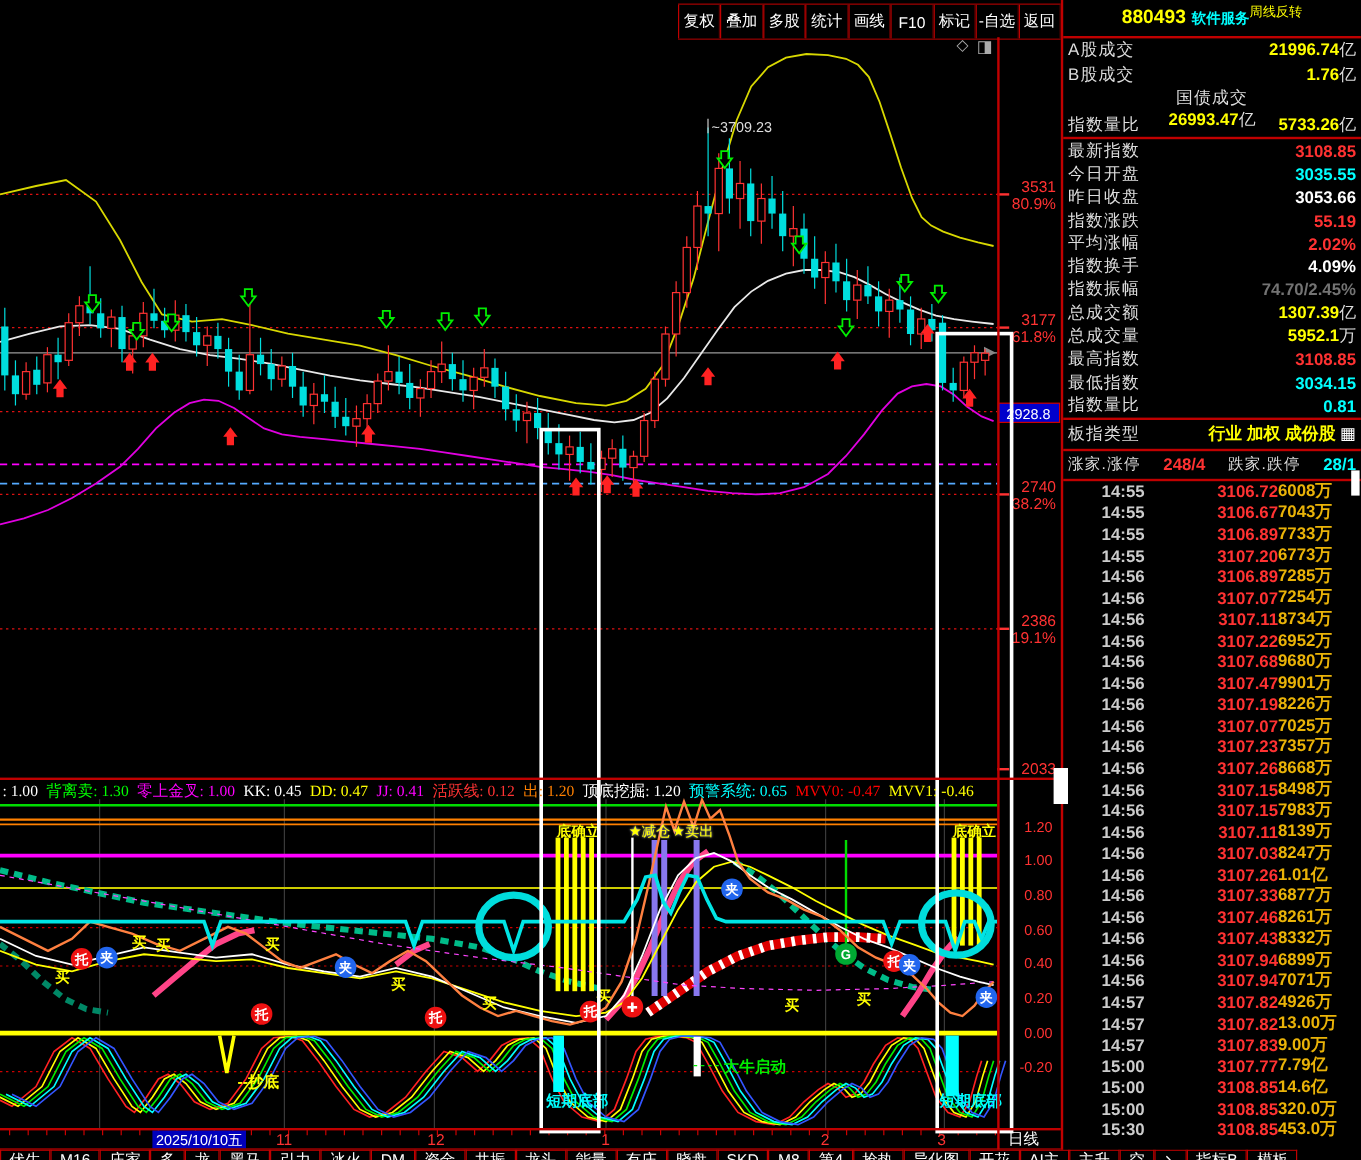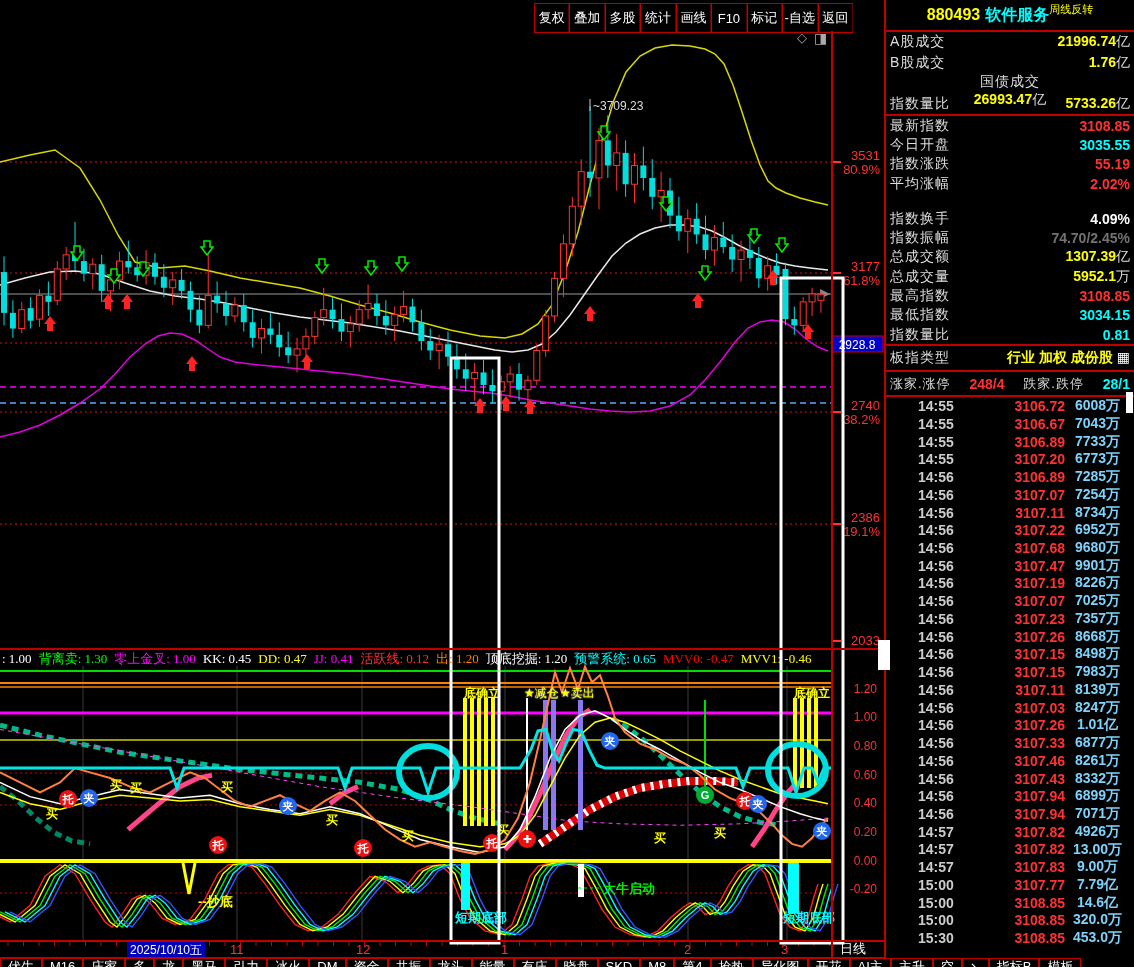--- a/index.html
+++ b/index.html
@@ -1,43 +1,43 @@
 <!DOCTYPE html>
 <html><head>
 <meta charset="utf-8">
 <style>
   html,body{margin:0;padding:0;background:#000;width:1134px;height:967px;overflow:hidden;
     font-family:"Liberation Sans","DejaVu Sans",sans-serif;}
   #stage{position:absolute;left:0;top:0;width:1134px;height:967px;background:#000;}
   #chart-svg{position:absolute;left:0;top:0;}
   
-  #menubar{position:absolute;left:534px;top:3px;width:319px;height:28px;display:flex;
+  #menubar{position:absolute;left:565px;top:3px;width:319px;height:28px;display:flex;
     border-top:1px solid #c00000;border-bottom:1px solid #c00000;}
   .menu-btn{flex:1;border-left:1px solid #c00000;border-right:1px solid #600000;color:#fff;
     font-size:13px;display:flex;align-items:center;justify-content:center;white-space:nowrap;background:#000;}
   
   #ind-header{position:absolute;left:2px;top:650px;width:828px;height:16px;font-size:13px;
     white-space:nowrap;overflow:hidden;}
   #ind-header span{margin-right:7px;font-family:Liberation Serif, serif;}
   
   #quote-panel{position:absolute;left:884px;top:0;width:250px;height:967px;background:#000;
     border-left:2px solid #c00000;box-sizing:border-box;}
   #q-header{height:30px;display:flex;align-items:center;justify-content:center;border-bottom:2px solid #c00000;}
   #q-code{color:#ffff00;font-weight:bold;font-size:16px;margin-right:5px;}
-  #q-name{color:#00ffff;font-size:16px;font-weight:bold;}
+  #q-name{color:#00ffff;font-size:12px;font-weight:bold;}
   #q-tag{color:#ffff00;font-size:11px;align-self:flex-start;margin-top:2px;}
   .q-row{display:flex;justify-content:space-between;align-items:center;padding:0 4px;}
   .q-label{color:#dddddd;font-size:14px;letter-spacing:1px;white-space:nowrap;}
   .q-val{font-size:14px;font-weight:bold;white-space:nowrap;}
   .q-suffix{color:#dddddd;font-weight:normal;}
   .q-sep{border-bottom:2px solid #c00000;}
   #q-ticks .t-row{display:flex;height:17.74px;align-items:center;padding:0 4px;margin-left:28px;}
   .t-time{width:52px;color:#cccccc;font-size:14px;font-weight:bold;}
   .t-price{width:95px;text-align:right;color:#ff3232;font-size:14px;font-weight:bold;}
-  .t-vol{flex:1;text-align:center;color:#7dd3fc;font-size:14px;font-weight:bold;}
+  .t-vol{flex:1;text-align:left;color:#eab308;font-size:14px;font-weight:bold;}
   #updown-scroll{position:absolute;right:1px;top:392px;width:7px;height:21px;background:#fff;}
   #panel-slider{position:absolute;left:878px;top:640px;width:12px;height:30px;background:#fff;z-index:40;}
   
   #tabbar{position:absolute;left:0;top:958px;width:1134px;height:9px;overflow:hidden;display:flex;}
   .tab{border:1px solid #c00000;border-bottom:none;color:#fff;font-size:13px;line-height:15px;
     padding:0 7px;white-space:nowrap;background:#000;}
   
   .vline,.hline{position:absolute;background:#c00000;}
 </style>
 </head>
@@ -501,28 +501,32 @@
     <div id="q-index" class="q-sep">
         <div class="q-row" style="height: 19.3px;">
           <span class="q-label">最新指数</span>
           <span class="q-val" style="color: rgb(255, 50, 50);">3108.85</span>
         </div>
         <div class="q-row" style="height: 19.3px;">
           <span class="q-label">今日开盘</span>
           <span class="q-val" style="color: rgb(0, 255, 255);">3035.55</span>
         </div>
         <div class="q-row" style="height: 19.3px;">
+          <span class="q-label">昨日收盘</span>
+          <span class="q-val" style="color: rgb(255, 255, 255);">3053.66</span>
+        </div>
+        <div class="q-row" style="height: 19.3px;">
           <span class="q-label">指数涨跌</span>
           <span class="q-val" style="color: rgb(255, 50, 50);">55.19</span>
         </div>
         <div class="q-row" style="height: 19.3px;">
           <span class="q-label">平均涨幅</span>
           <span class="q-val" style="color: rgb(255, 50, 50);">2.02%</span>
         </div>
-        <div class="q-row" style="height: 19.3px; margin-top: 16px;">
+        <div class="q-row" style="height: 19.3px;">
           <span class="q-label">指数换手</span>
           <span class="q-val" style="color: rgb(255, 255, 255);">4.09%</span>
         </div>
         <div class="q-row" style="height: 19.3px;">
           <span class="q-label">指数振幅</span>
           <span class="q-val" style="color: #737373;">74.70/2.45%</span>
         </div>
         <div class="q-row" style="height: 19.3px;">
           <span class="q-label">总成交额</span>
           <span class="q-val" style="color: rgb(255, 255, 0);">1307.39<span class="q-suffix">亿</span></span>

